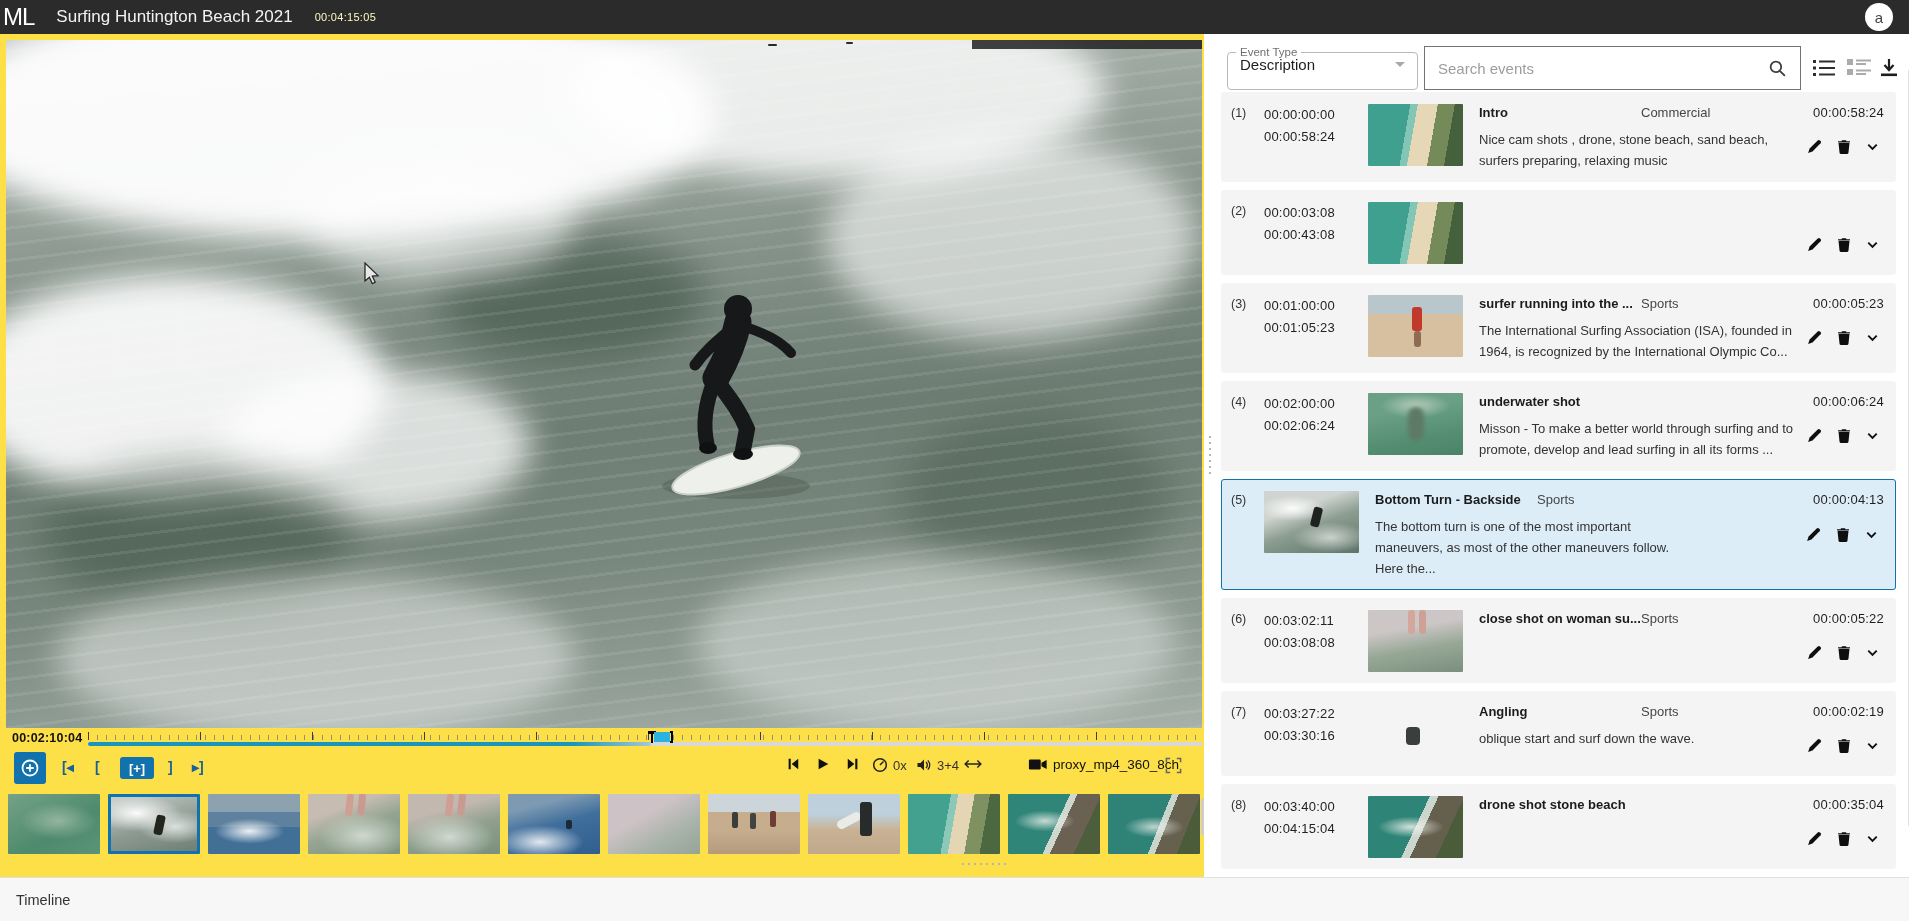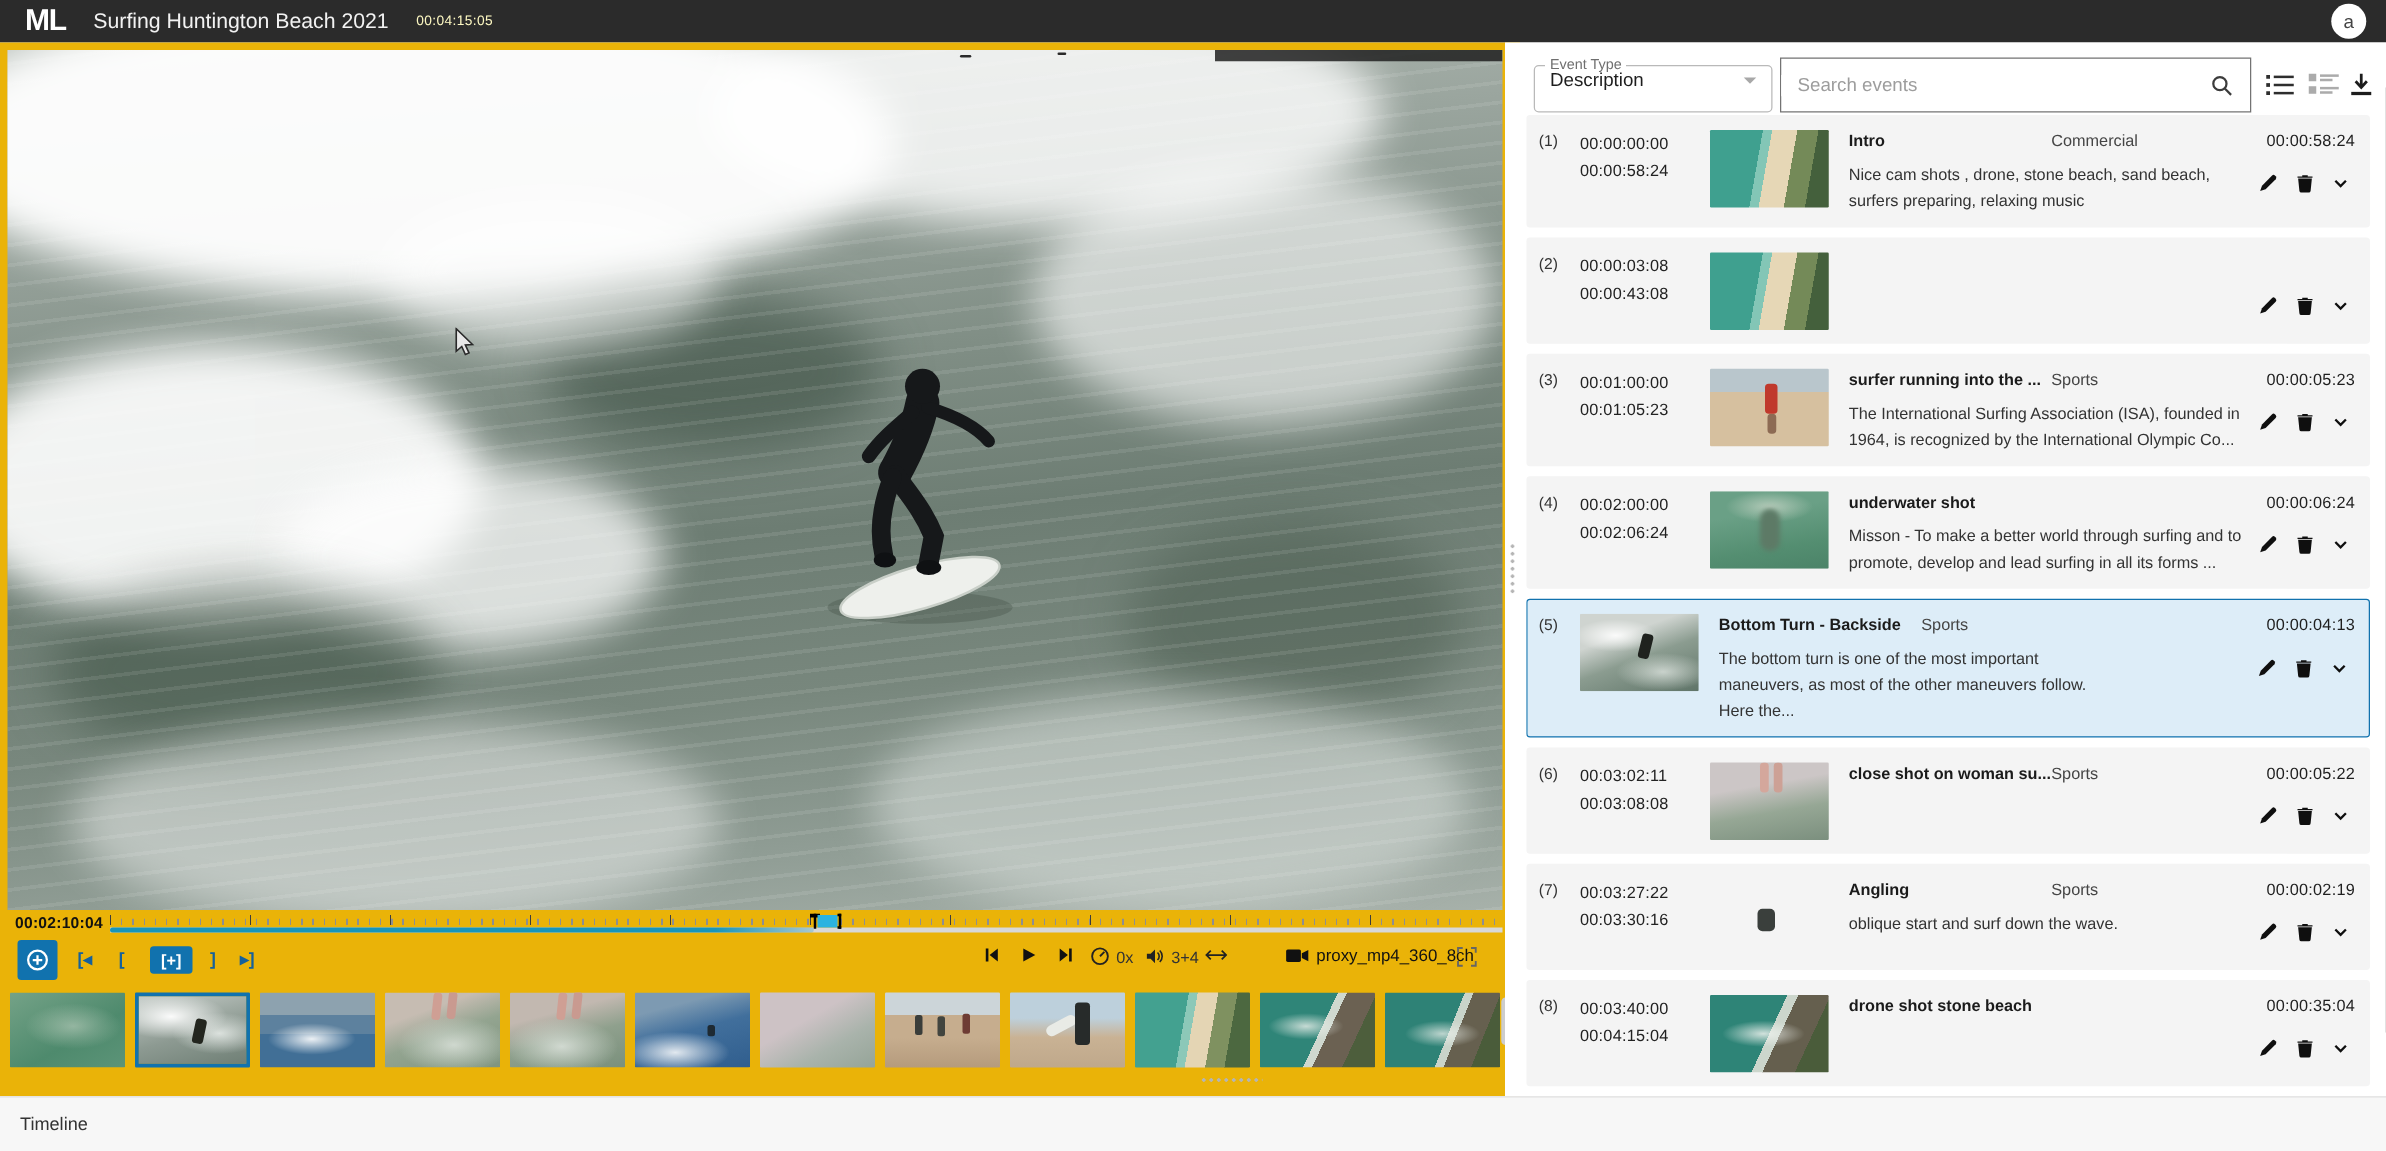--- a/index.html
+++ b/index.html
@@ -2,29 +2,29 @@
 <html><head>
 <meta charset="utf-8">
 <style>
   * { box-sizing: border-box; margin: 0; padding: 0; }
   html,body { width:1909px; height:921px; overflow:hidden; }
   body { font-family:"Liberation Sans", sans-serif; background:#fff; position:relative; }
 
   
   .topbar { position:absolute; left:0; top:0; width:1909px; height:34px; background:#2b2b2b;
             display:flex; align-items:center; color:#fff; }
-  .logo { font-weight:700; font-size:24px; letter-spacing:-1px; margin-left:20px; color:#fff; }
+  .logo { font-weight:400; font-size:24px; letter-spacing:-1px; margin-left:3px; color:#fff; }
   .vtitle { font-size:17px; margin-left:22px; color:#f2f2f2; font-weight:400; }
   .vdur { font-size:11px; margin-left:22px; color:#fef9c3; letter-spacing:.3px; }
   .avatar { position:absolute; right:16px; top:3px; width:28px; height:28px; border-radius:50%;
             background:#fff; color:#444; display:flex; align-items:center; justify-content:center;
             font-size:15px; cursor:pointer; }
 
   
-  .player { position:absolute; left:0; top:34px; width:1216px; height:843px; background:#eab308; }
+  .player { position:absolute; left:0; top:34px; width:1216px; height:843px; background:#fde047; }
   .video { position:absolute; left:6px; top:6px; width:1196px; height:688px; overflow:hidden;
            background:
              linear-gradient(175deg,#b2bab4 0%,#9aa59e 18%,#808e85 38%,#6d7d73 55%,#78877d 72%,#909d95 88%,#a7b1aa 100%); }
   .foam { position:absolute; border-radius:50%; filter:blur(16px); background:#fff; }
   .f1 { left:-70px; top:-50px; width:780px; height:250px; opacity:.95; }
   .f2 { left:560px; top:-40px; width:540px; height:180px; opacity:.8; }
   .f3 { left:-50px; top:235px; width:430px; height:225px; opacity:.9; }
   .f4 { left:215px; top:330px; width:310px; height:150px; opacity:.75; }
   .f5 { left:820px; top:95px; width:370px; height:205px; opacity:.6; }
   .f6 { left:300px; top:115px; width:270px; height:125px; opacity:.55; }

